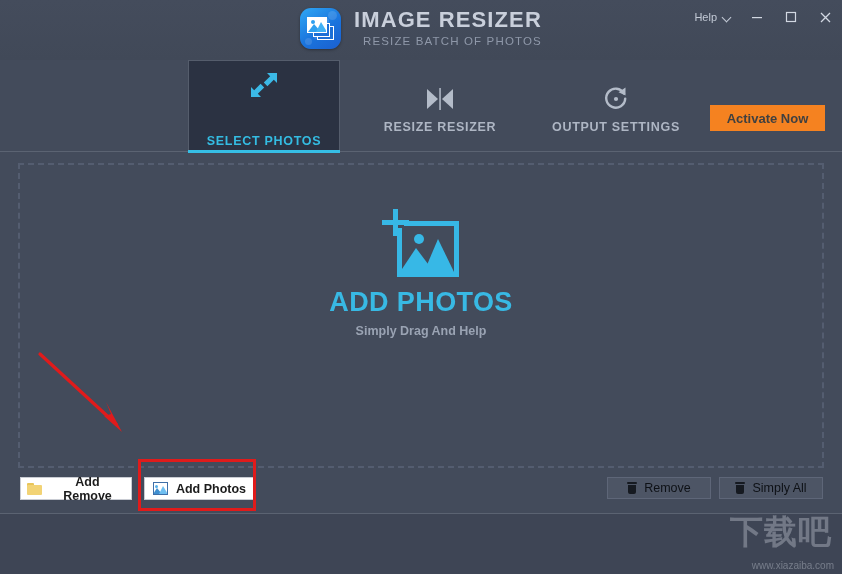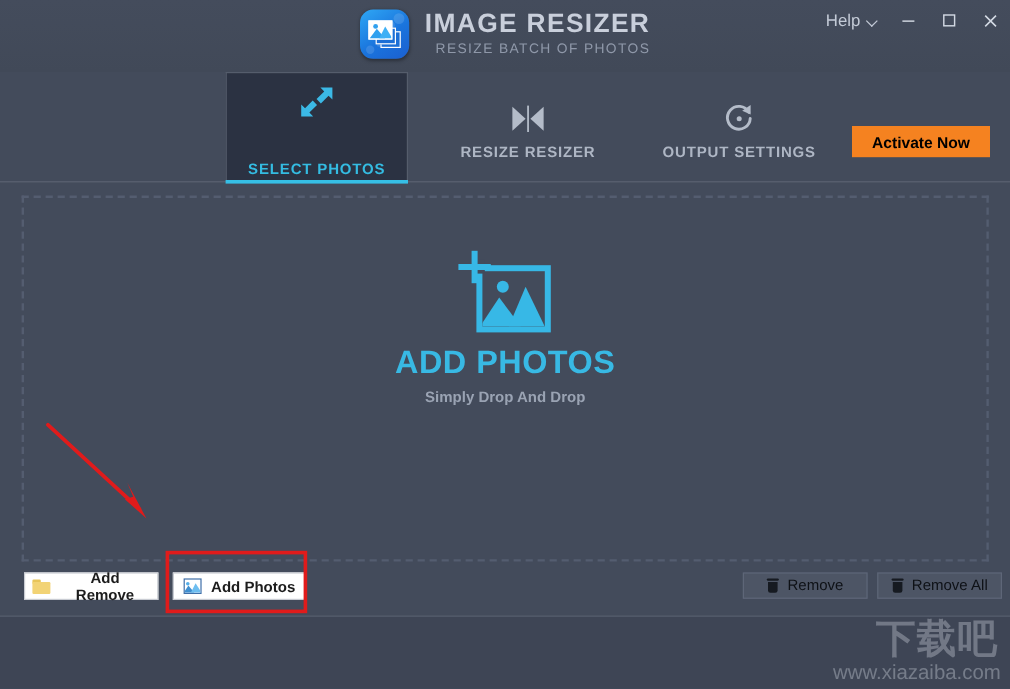--- a/index.html
+++ b/index.html
@@ -110,21 +110,21 @@
     position: absolute;
     right: 0; top: 0;
     height: 34px;
     display: flex;
     align-items: center;
   }
   .help-btn {
     display: flex;
     align-items: center;
     gap: 6px;
-    font-size: 14px;
+    font-size: 11px;
     color: #c3cad6;
     padding: 4px 8px;
     cursor: pointer;
   }
   .chev {
     width: 9px; height: 9px;
     position: relative;
   }
   .chev::before {
     content: "";
@@ -194,21 +194,21 @@
     left: 0; top: 151px;
     width: 842px; height: 1px;
     background: #5b6372;
   }
 
   .btn-activate {
     position: absolute;
     left: 710px; top: 105px;
     width: 115px; height: 26px;
     background: #f58220;
-    color: #000000;
+    color: #404040;
     font-size: 13px;
     font-weight: bold;
     display: flex;
     align-items: center;
     justify-content: center;
     cursor: pointer;
     border: none;
     font-family: "Liberation Sans", sans-serif;
   }
 
@@ -379,21 +379,20 @@
     border: 1px solid #5e6678;
     box-sizing: border-box;
     display: flex;
     align-items: center;
     justify-content: center;
     gap: 7px;
     font-size: 12.5px;
     color: #0e1116;
     cursor: pointer;
     font-family: "Liberation Sans", sans-serif;
-    margin-left: 12px;
   }
   #btn-remove { left: 607px; top: 477px; width: 104px; height: 22px; }
   #btn-remove-all { left: 719px; top: 477px; width: 104px; height: 22px; }
   .trash-ico {
     width: 10px; height: 12px;
     position: relative;
     flex: none;
   }
   .trash-ico .lid {
     position: absolute;
@@ -438,21 +437,21 @@
     font-size: 33px;
     font-weight: bold;
     letter-spacing: 1px;
     color: #c6ccd6;
     font-family: Liberation Serif, serif;
     white-space: nowrap;
   }
   .wm-url {
     position: absolute;
     right: 2px; bottom: 1px;
-    font-size: 17px;
+    font-size: 10px;
     color: #cfd5de;
     white-space: nowrap;
   }
 
   
   .anno-rect {
     position: absolute;
     left: 138px; top: 459px;
     width: 118px; height: 52px;
     border: 3px solid #e01b1b;
@@ -562,21 +561,21 @@
         <div class="frame">
           <div class="sun"></div>
           <div class="m1"></div>
           <div class="m2"></div>
         </div>
         <div class="mask"></div>
         <div class="plus-h"></div>
         <div class="plus-v"></div>
       </div>
       <div class="add-title">ADD PHOTOS</div>
-      <div class="add-sub">Simply Drop And Drop</div>
+      <div class="add-sub">Simply Drag And Help</div>
     </div>
   </div>
 
   <div class="actionbar">
     <button class="wbtn-light" id="btn-add-folder">
       <span class="folder-ico">
         <span class="tab-f"></span>
           <span class="body-f"></span>
       </span>
       <span>Add Remove</span>
@@ -598,21 +597,21 @@
         <span class="can"></span>
     </span>
     <span>Remove</span>
   </button>
 
   <button class="dark-btn" id="btn-remove-all">
     <span class="trash-ico">
       <span class="lid"></span>
         <span class="can"></span>
     </span>
-    <span>Remove All</span>
+    <span>Simply All</span>
   </button>
 
   <div class="footer-line"></div>
   <div class="footer">
     <div class="watermark">
       <div class="wm-cn">下载吧</div>
       <div class="wm-url">www.xiazaiba.com</div>
     </div>
 
   </div>

